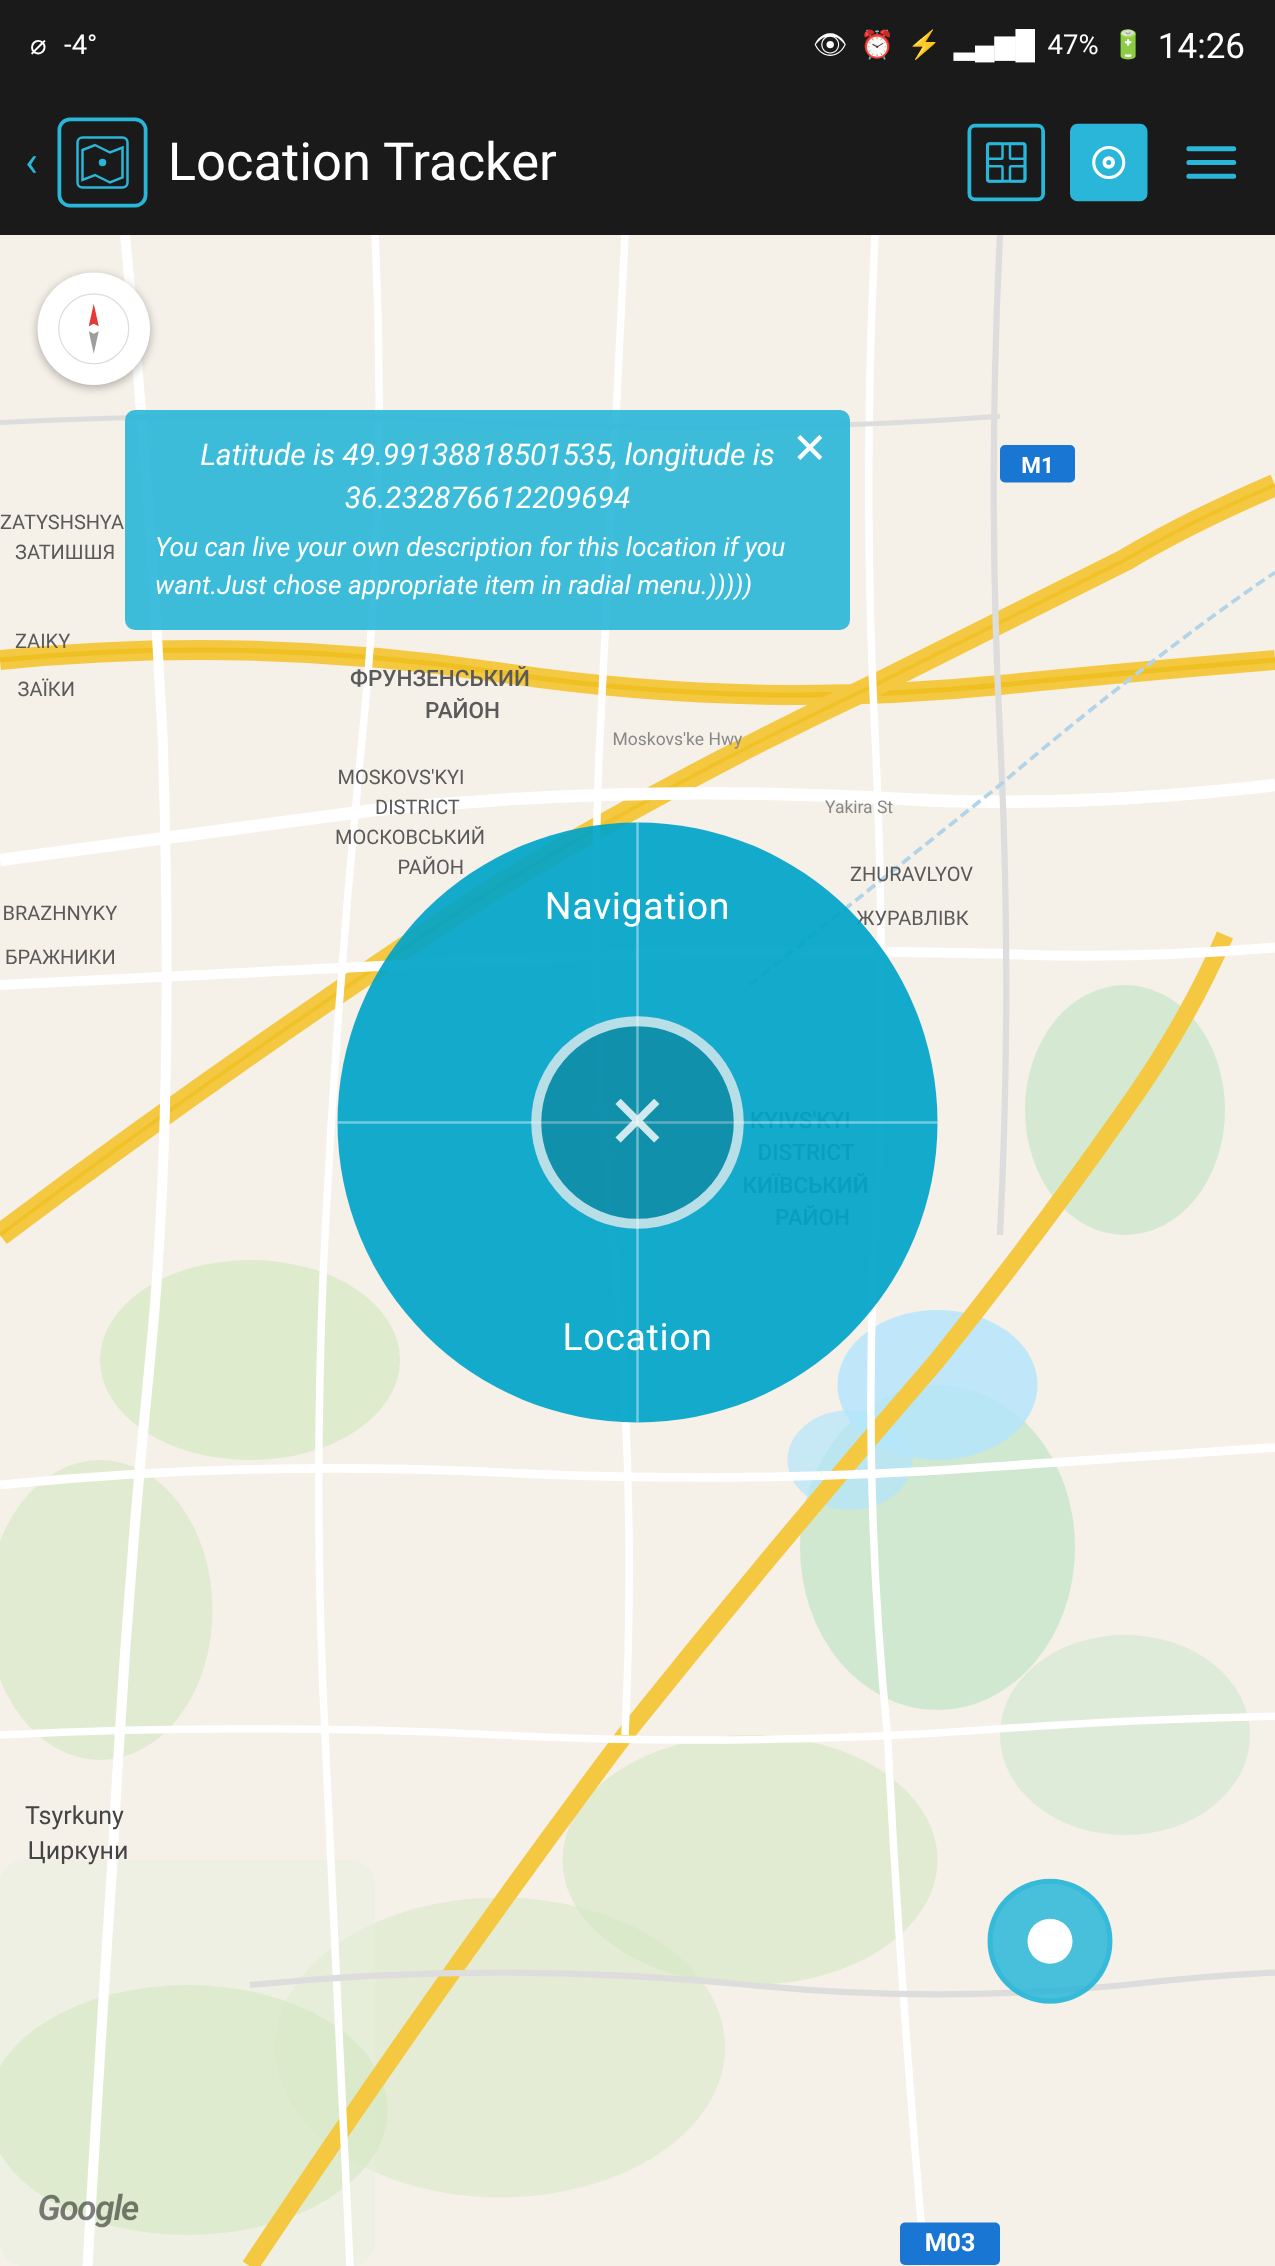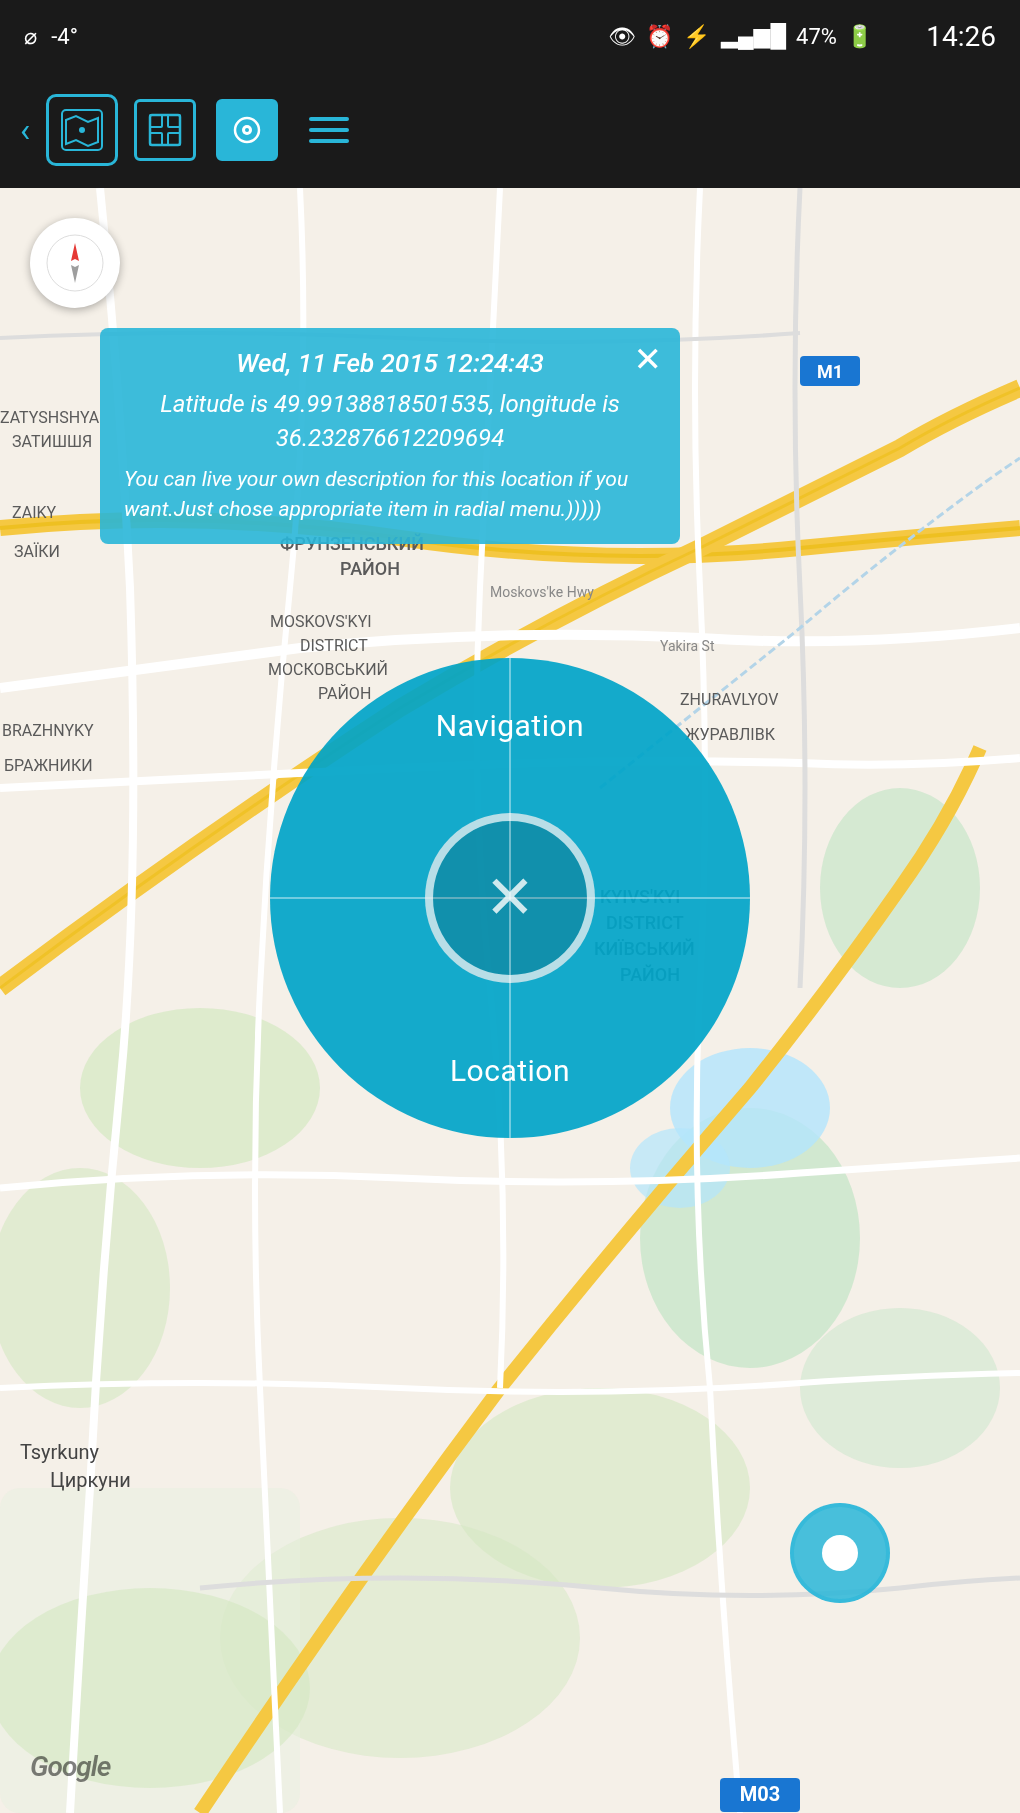--- a/index.html
+++ b/index.html
@@ -39,21 +39,20 @@
       font-size: 22px;
     }
     .status-text {
       color: #fff;
       font-size: 22px;
     }
     .status-time {
       color: #fff;
       font-size: 28px;
       font-weight: 400;
-      margin-left: 42px;
     }
 
     
     #app-bar {
       width: 100%;
       height: 116px;
       background: #1a1a1a;
       display: flex;
       align-items: center;
       padding: 0 20px;
@@ -324,20 +323,21 @@
 
 <div id="app-bar">
   <span class="app-bar-back">‹</span>
   <div class="app-bar-logo">
     <svg width="44" height="44" viewBox="0 0 44 44">
       <rect x="2" y="2" width="40" height="40" rx="4" fill="none" stroke="#29b6d8" stroke-width="2"></rect>
       <path d="M6 12 L16 8 L28 14 L38 10 L38 34 L28 38 L16 32 L6 36 Z" fill="none" stroke="#29b6d8" stroke-width="2"></path>
       <circle cx="22" cy="22" r="3" fill="#29b6d8"></circle>
     </svg>
   </div>
+  <span class="app-bar-title">Location Tracker</span>
   <div class="app-bar-actions">
     <div class="app-bar-action">
       <svg width="34" height="34" viewBox="0 0 34 34">
         <rect x="2" y="2" width="30" height="30" rx="2" fill="none" stroke="#29b6d8" stroke-width="2.5"></rect>
         <rect x="2" y="2" width="12" height="12" rx="1" fill="none" stroke="#29b6d8" stroke-width="2"></rect>
         <rect x="20" y="2" width="12" height="12" rx="1" fill="none" stroke="#29b6d8" stroke-width="2"></rect>
         <rect x="2" y="20" width="12" height="12" rx="1" fill="none" stroke="#29b6d8" stroke-width="2"></rect>
         <rect x="20" y="20" width="12" height="12" rx="1" fill="none" stroke="#29b6d8" stroke-width="2"></rect>
       </svg>
     </div>
@@ -422,34 +422,33 @@
     <span class="map-label" style="top:496px;left:318px;font-size:16px;">РАЙОН</span>
     <span class="map-label" style="top:450px;left:660px;font-size:14px;color:#888;">Yakira St</span>
     <span class="map-label" style="top:396px;left:490px;font-size:14px;color:#888;">Moskovs'ke Hwy</span>
     <span class="map-label" style="top:502px;left:680px;">ZHURAVLYOV</span>
     <span class="map-label" style="top:526px;left:685px;margin-top:11px;">ЖУРАВЛІВК</span>
     <span class="map-label" style="top:698px;left:600px;font-size:18px;font-weight:500;">KYIVS'KYI</span>
     <span class="map-label" style="top:724px;left:606px;font-size:18px;font-weight:500;">DISTRICT</span>
     <span class="map-label" style="top:750px;left:594px;font-size:18px;font-weight:500;">КИЇВСЬКИЙ</span>
     <span class="map-label" style="top:776px;left:620px;font-size:18px;font-weight:500;">РАЙОН</span>
     <span class="map-label" style="top:1252px;left:20px;font-size:20px;color:#444;">Tsyrkuny</span>
-    <span class="map-label" style="top:1280px;left:22px;font-size:20px;color:#444;margin-left:28px;">Циркуни</span>
+    <span class="map-label" style="top:1280px;left:22px;font-size:20px;color:#444;">Циркуни</span>
   </div>
 
   <div id="compass">
     <svg width="60" height="60" viewBox="0 0 60 60">
       <circle cx="30" cy="30" r="28" fill="#fff" stroke="#ddd" stroke-width="1"></circle>
       <polygon points="30,10 26,28 30,26 34,28" fill="#e53935"></polygon>
       <polygon points="30,50 26,32 30,34 34,32" fill="#9e9e9e"></polygon>
     </svg>
   </div>
 
   <div id="info-popup">
     <span class="popup-close">✕</span>
-    <div class="popup-date">Wed, 11 Feb 2015 12:24:43</div>
     <div class="popup-coords">Latitude is 49.99138818501535, longitude is 36.232876612209694</div>
     <div class="popup-desc">You can live your own description for this location if you want.Just chose appropriate item in radial menu.)))))</div>
   </div>
 
   <div id="radial-menu">
     <div class="radial-outer">
       <span class="radial-label top">Navigation</span>
       <div class="radial-inner">
         <span class="radial-x">✕</span>
       </div>

